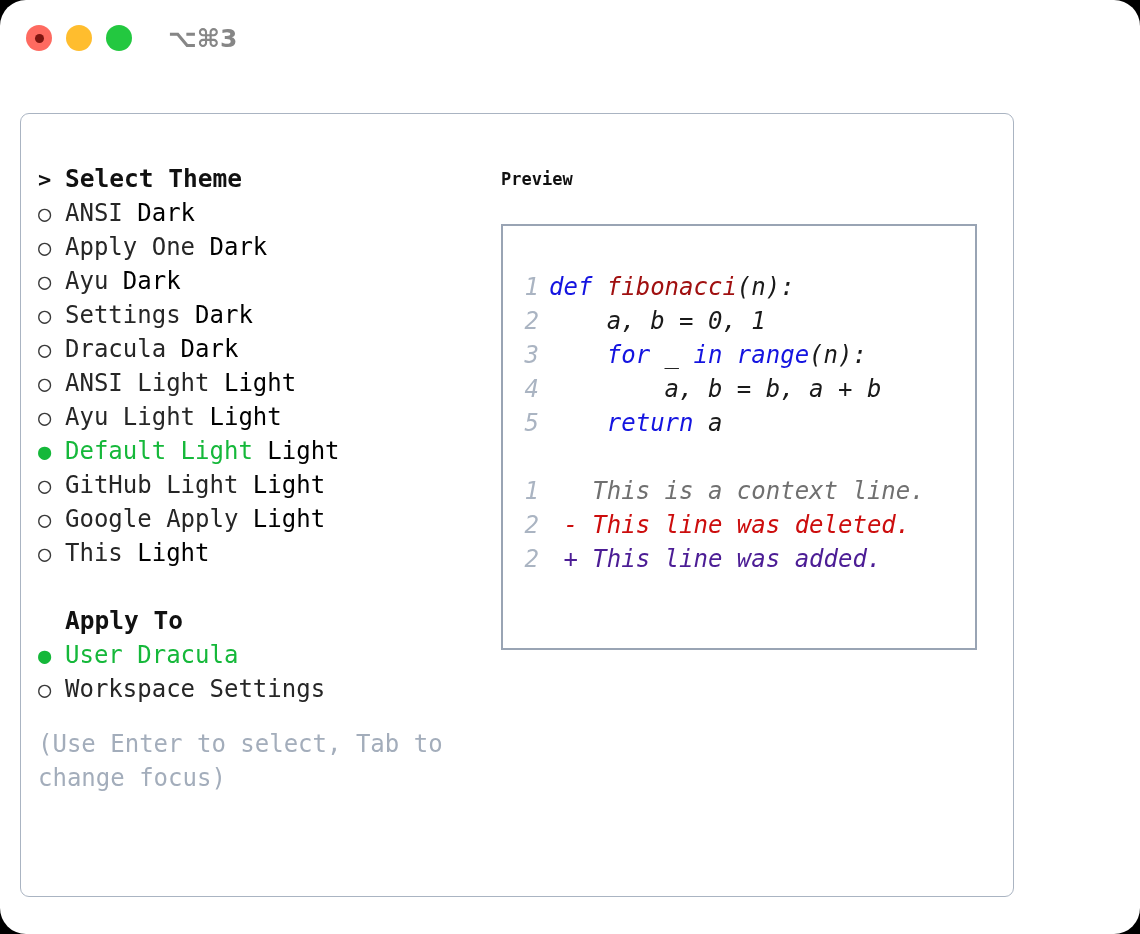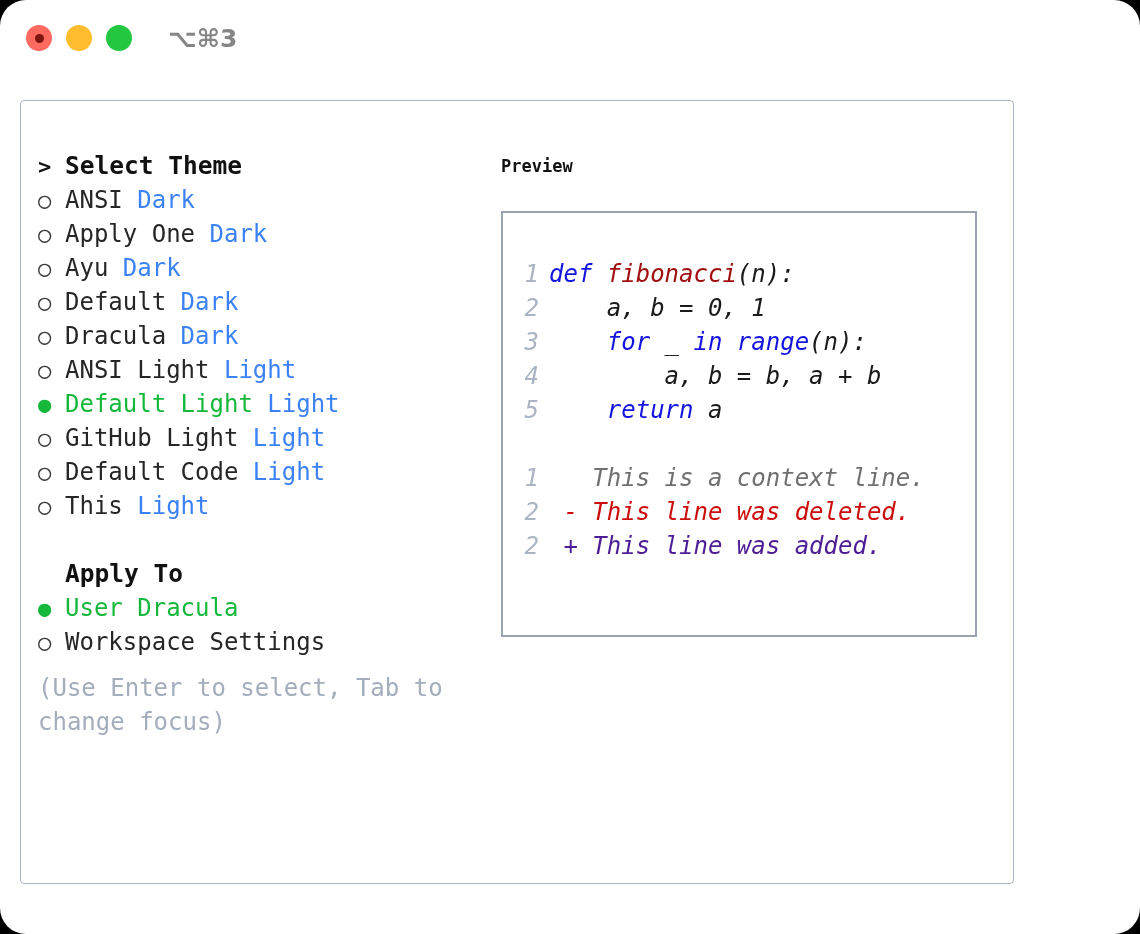--- a/index.html
+++ b/index.html
@@ -66,25 +66,25 @@
     color: #868686;
     font-family: "DejaVu Sans", sans-serif;
     letter-spacing: 0px;
     white-space: nowrap;
   }
 
   
   .panel {
     position: absolute;
     left: 20px;
-    top: 100px;
+    top: 113px;
     width: 994px;
     height: 784px;
     border: 1.5px solid #aab4c2;
-    border-radius: 4px;
+    border-radius: 9px;
     background: #ffffff;
     box-sizing: border-box;
   }
 
   
   .left-col {
     position: absolute;
     left: 17px;
     top: 48px;
     width: 460px;
@@ -105,29 +105,29 @@
     display: inline-block;
     width: 27px;
     font-size: 22px;
   }
   .marker.empty { color: transparent; }
   .marker.caret { color: #111111; font-weight: bold; }
   .marker.radio-off { color: #3b3b3b; }
   .marker.radio-on  { color: #15b83a; }
   .label { color: #262626; }
   .label.selected { color: #15b83a; }
-  .tag { color: #3b82f6; margin-top: 20px; }
+  .tag { color: #000000; margin-top: 20px; }
   .spacer { height: 34px; }
   .section-head {
     font-weight: bold;
     color: #111111;
     font-size: 24.5px;
   }
   .help {
-    margin-top: 12px;
+    margin-top: 21px;
     font-size: 24px;
     line-height: 34px;
     color: #a3adbb;
     width: 420px;
   }
 
   
   .right-col {
     position: absolute;
     left: 480px;
@@ -194,26 +194,27 @@
     <div class="left-col">
 
       <div class="row header-row">
         <span class="marker caret">&gt;</span><span>Select Theme</span>
       </div>
 
       <div id="theme-list">
           <div class="row"><span class="marker radio-off">○</span><span class="label">ANSI</span><span class="tag"> Dark</span></div>
           <div class="row"><span class="marker radio-off">○</span><span class="label">Apply One</span><span class="tag"> Dark</span></div>
           <div class="row"><span class="marker radio-off">○</span><span class="label">Ayu</span><span class="tag"> Dark</span></div>
-          <div class="row"><span class="marker radio-off">○</span><span class="label">Default</span><span class="tag"> Dark</span></div>
+          <div class="row"><span class="marker radio-off">○</span><span class="label">Settings</span><span class="tag"> Dark</span></div>
           <div class="row"><span class="marker radio-off">○</span><span class="label">Dracula</span><span class="tag"> Dark</span></div>
           <div class="row"><span class="marker radio-off">○</span><span class="label">ANSI Light</span><span class="tag"> Light</span></div>
+          <div class="row"><span class="marker radio-off">○</span><span class="label">Ayu Light</span><span class="tag"> Light</span></div>
           <div class="row"><span class="marker radio-on">●</span><span class="label selected">Default Light</span><span class="tag"> Light</span></div>
           <div class="row"><span class="marker radio-off">○</span><span class="label">GitHub Light</span><span class="tag"> Light</span></div>
-          <div class="row"><span class="marker radio-off">○</span><span class="label">Default Code</span><span class="tag"> Light</span></div>
+          <div class="row"><span class="marker radio-off">○</span><span class="label">Google Apply</span><span class="tag"> Light</span></div>
           <div class="row"><span class="marker radio-off">○</span><span class="label">This</span><span class="tag"> Light</span></div>
         </div>
 
       <div class="spacer"></div>
 
       <div class="row section-head">
         <span class="marker empty">○</span><span>Apply To</span>
       </div>
 
       <div id="apply-list">

